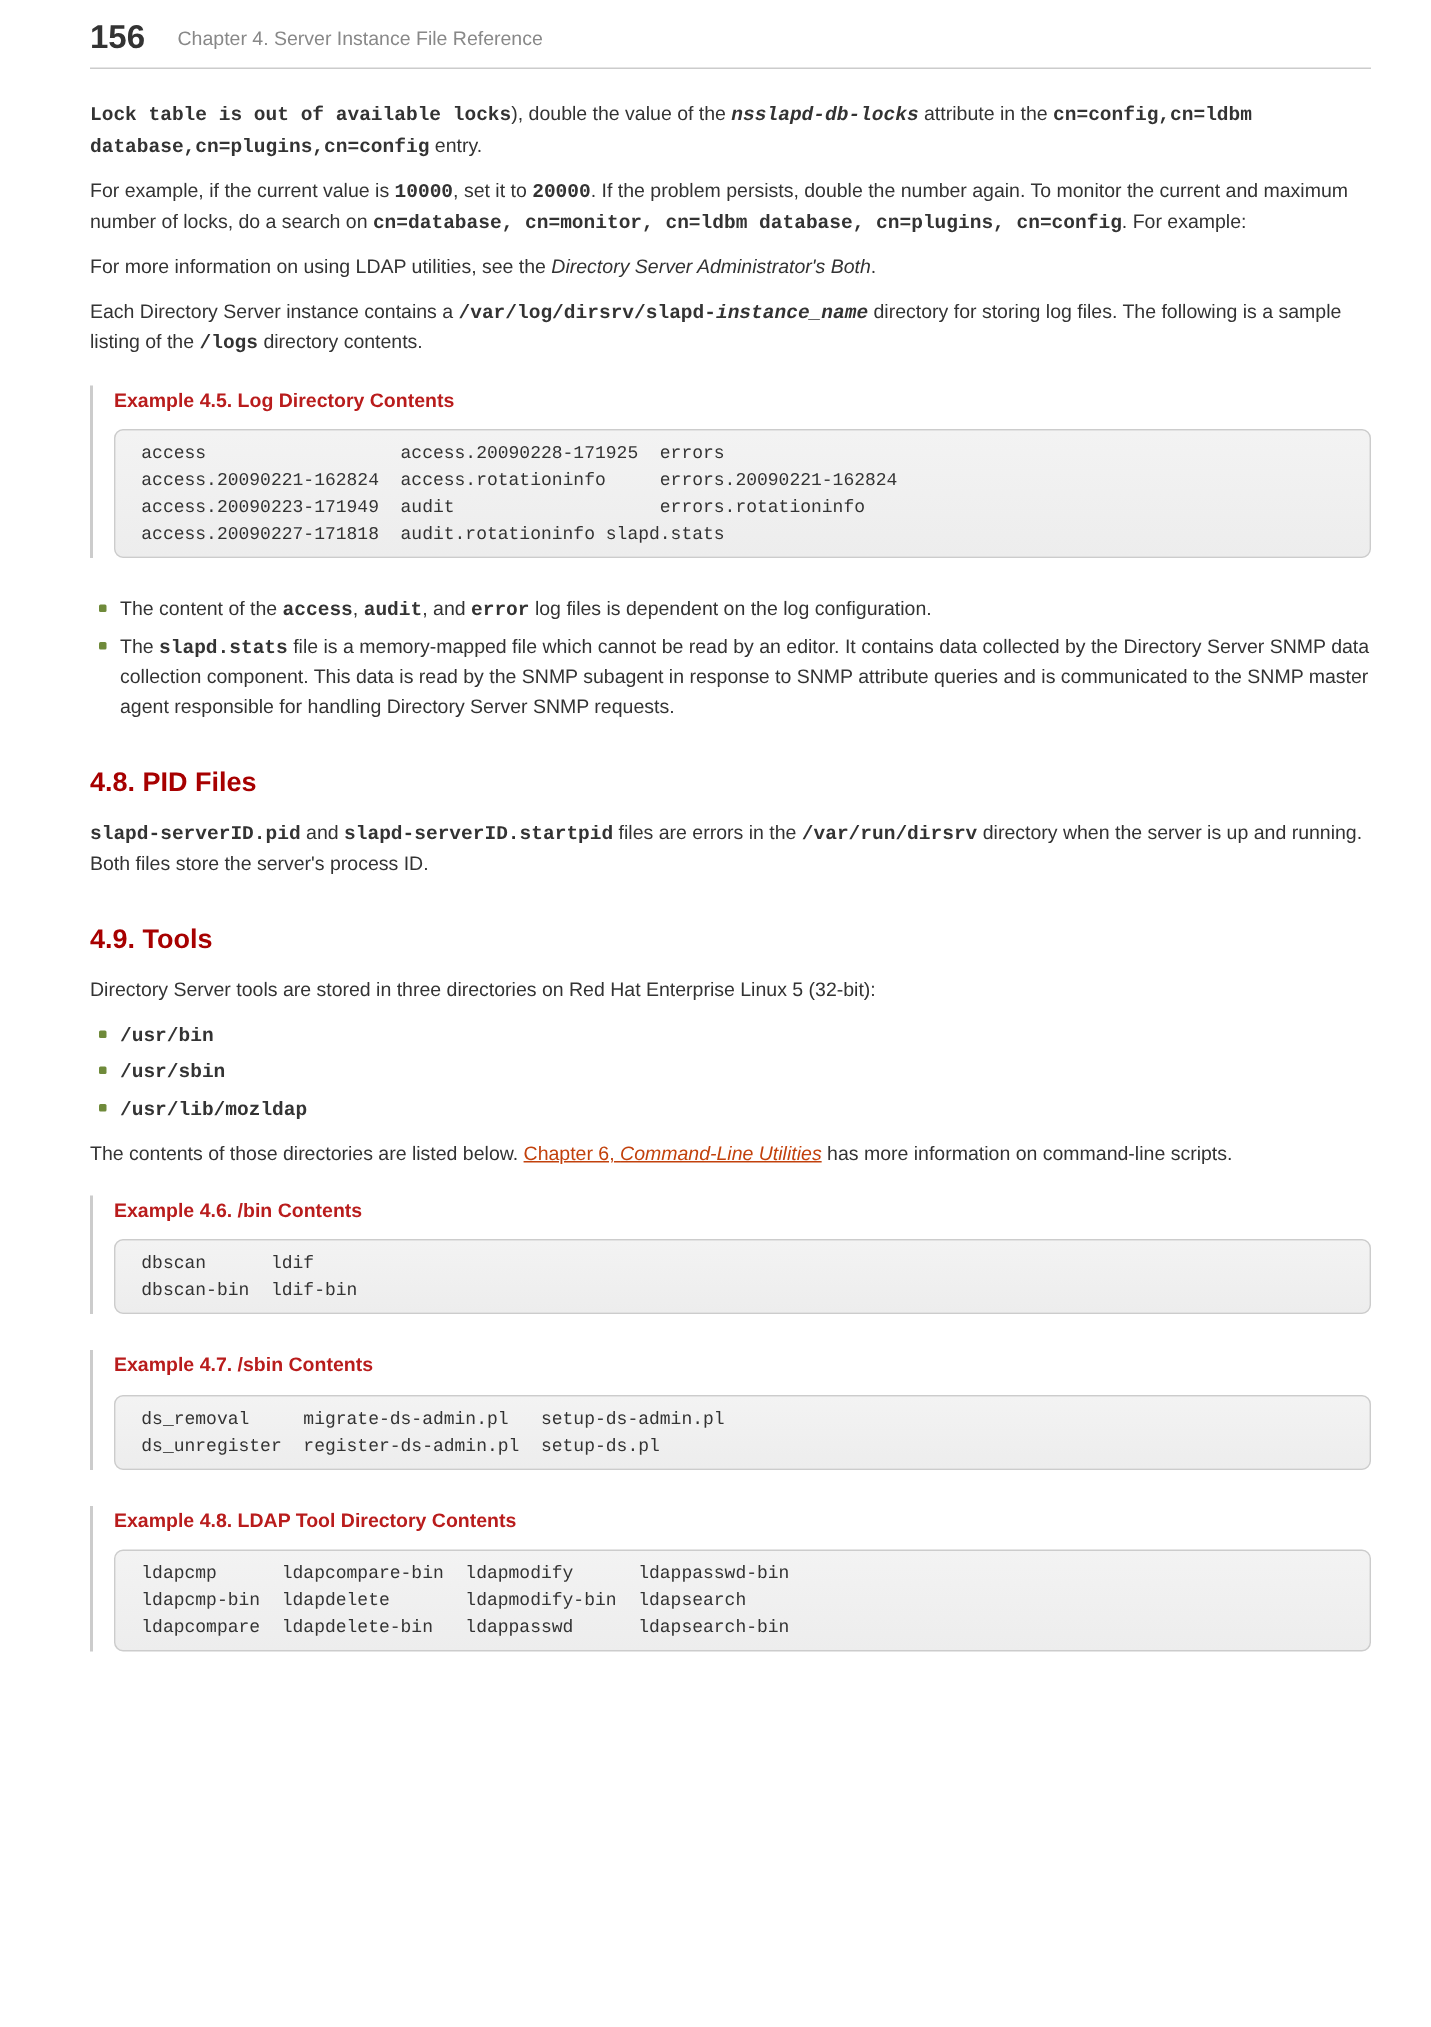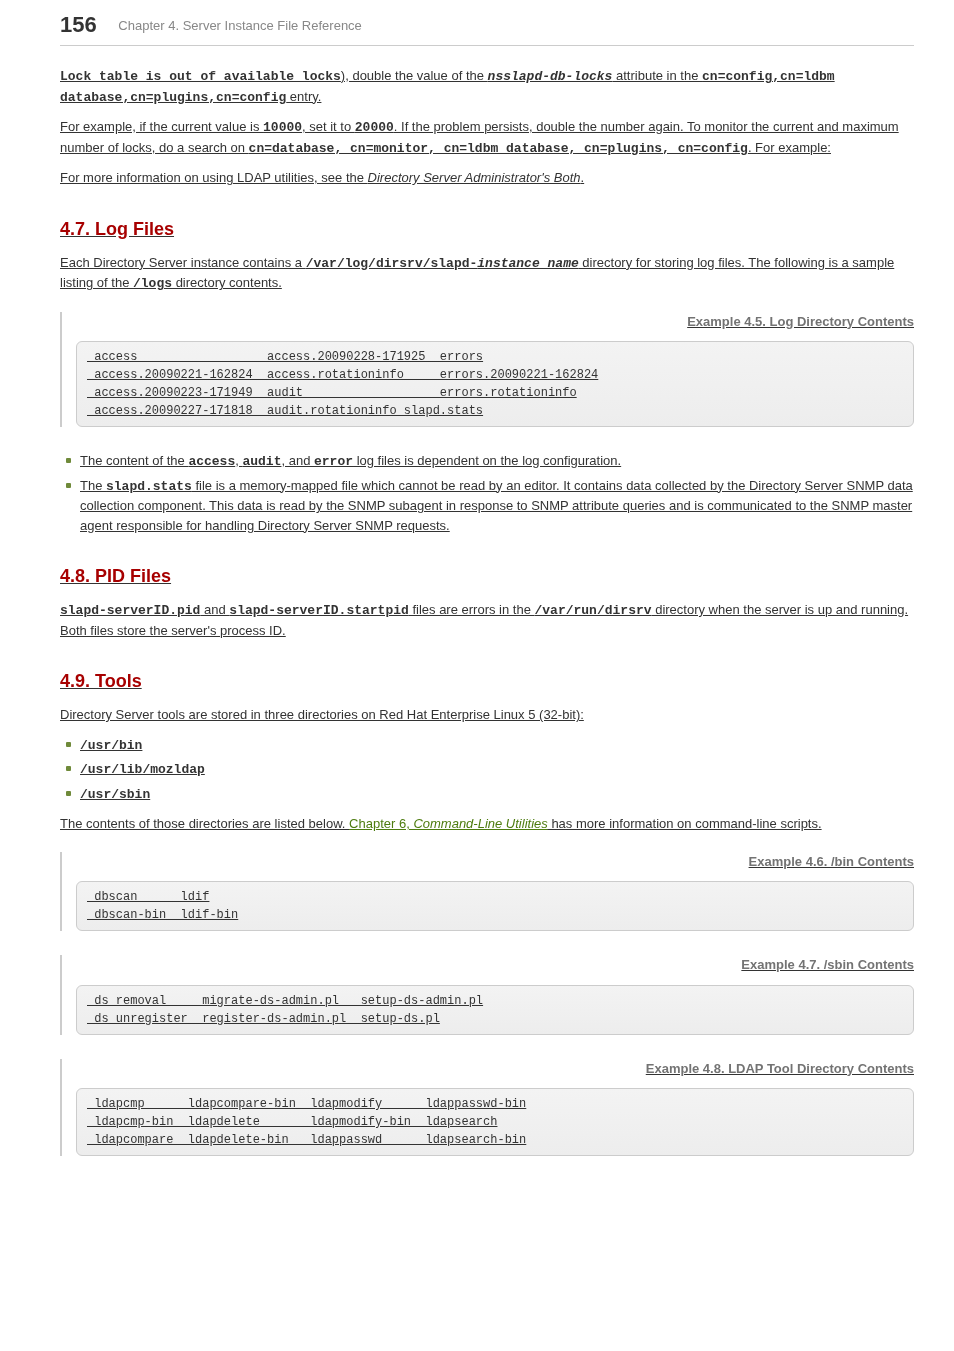--- a/index.html
+++ b/index.html
@@ -27,21 +27,20 @@
     margin-right: 18px;
   }
   .chapter-label {
     font-size: 13px;
     color: #888;
     position: relative;
     top: -2px;
   }
   .content {
     margin: 0 40px 0 60px;
-    text-decoration: underline;
   }
   p { margin: 10px 0; }
   strong.mono, b.mono, .bold-mono {
     font-family: "Liberation Mono", "DejaVu Sans Mono", Menlo, Consolas, monospace;
     font-weight: bold;
   }
   .bold-mono-italic {
     font-family: "Liberation Mono", "DejaVu Sans Mono", Menlo, Consolas, monospace;
     font-weight: bold;
     font-style: italic;
@@ -63,25 +62,24 @@
     font-size: 18px;
     font-weight: bold;
     margin: 28px 0 10px 0;
   }
   .example {
     border-left: 2px solid #ccc;
     padding-left: 14px;
     margin: 18px 0 24px 0;
   }
   .example-title {
-    color: #737373;
+    color: #b91c1c;
     font-weight: bold;
     font-size: 13px;
     margin-bottom: 10px;
-    text-align: right;
   }
   ul.bullets {
     list-style: none;
     padding-left: 6px;
     margin: 10px 0;
   }
   ul.bullets > li {
     position: relative;
     padding-left: 14px;
     margin: 4px 0;
@@ -89,21 +87,21 @@
   ul.bullets > li::before {
     content: "";
     position: absolute;
     left: 0;
     top: 7px;
     width: 5px;
     height: 5px;
     background: #6f8a3a;
     border-radius: 1px;
   }
-  a.link { color: #4d7c0f; text-decoration: underline; }
+  a.link { color: #c2410c; text-decoration: underline; }
   em.doctitle { font-style: italic; }
 </style>
 </head>
 <body>
 
 <div class="page">
   <div class="header-bar">
     <span class="page-number">156</span>
     <span class="chapter-label">Chapter 4. Server Instance File Reference</span>
   </div>
@@ -116,21 +114,20 @@
 
     <p>
       <span>For example, if the current value is </span><span class="bold-mono">10000</span><span>, set it to </span><span class="bold-mono">20000</span><span>. If the problem persists, double the number again. To monitor the current and maximum number of locks, do a search on </span><span class="bold-mono">cn=database, cn=monitor, cn=ldbm database, cn=plugins, cn=config</span><span>. For example:</span>
     </p>
 
 
     <p>
       <span>For more information on using LDAP utilities, see the </span><em class="doctitle">Directory Server Administrator's Both</em><span>.</span>
     </p>
 
-    <h2 class="section">4.7. Log Files</h2>
 
     <p>
       <span>Each Directory Server instance contains a </span><span class="bold-mono">/var/log/dirsrv/slapd-</span><span class="bold-mono-italic">instance_name</span><span> directory for storing log files. The following is a sample listing of the </span><span class="bold-mono">/logs</span><span> directory contents.</span>
     </p>
 
     <div class="example">
       <div class="example-title">Example 4.5. Log Directory Contents</div>
       <div class="codeblock"> access                  access.20090228-171925  errors
  access.20090221-162824  access.rotationinfo     errors.20090221-162824
  access.20090223-171949  audit                   errors.rotationinfo
@@ -149,22 +146,22 @@
     <h2 class="section">4.8. PID Files</h2>
     <p>
       <span class="bold-mono">slapd-serverID.pid</span><span> and </span><span class="bold-mono">slapd-serverID.startpid</span><span> files are errors in the </span><span class="bold-mono">/var/run/dirsrv</span><span> directory when the server is up and running. Both files store the server's process ID.</span>
     </p>
 
     <h2 class="section">4.9. Tools</h2>
     <p>Directory Server tools are stored in three directories on Red Hat Enterprise Linux 5 (32-bit):</p>
 
     <ul class="bullets">
       <li><span class="bold-mono">/usr/bin</span></li>
+      <li><span class="bold-mono">/usr/sbin</span></li>
       <li><span class="bold-mono">/usr/lib/mozldap</span></li>
-      <li><span class="bold-mono">/usr/sbin</span></li>
     </ul>
 
     <p>
       <span>The contents of those directories are listed below. </span><a href="#" class="link"><span>Chapter 6, </span><em>Command-Line Utilities</em></a><span> has more information on command-line scripts.</span>
     </p>
 
     <div class="example">
       <div class="example-title">Example 4.6. /bin Contents</div>
       <div class="codeblock"> dbscan      ldif
  dbscan-bin  ldif-bin</div>

